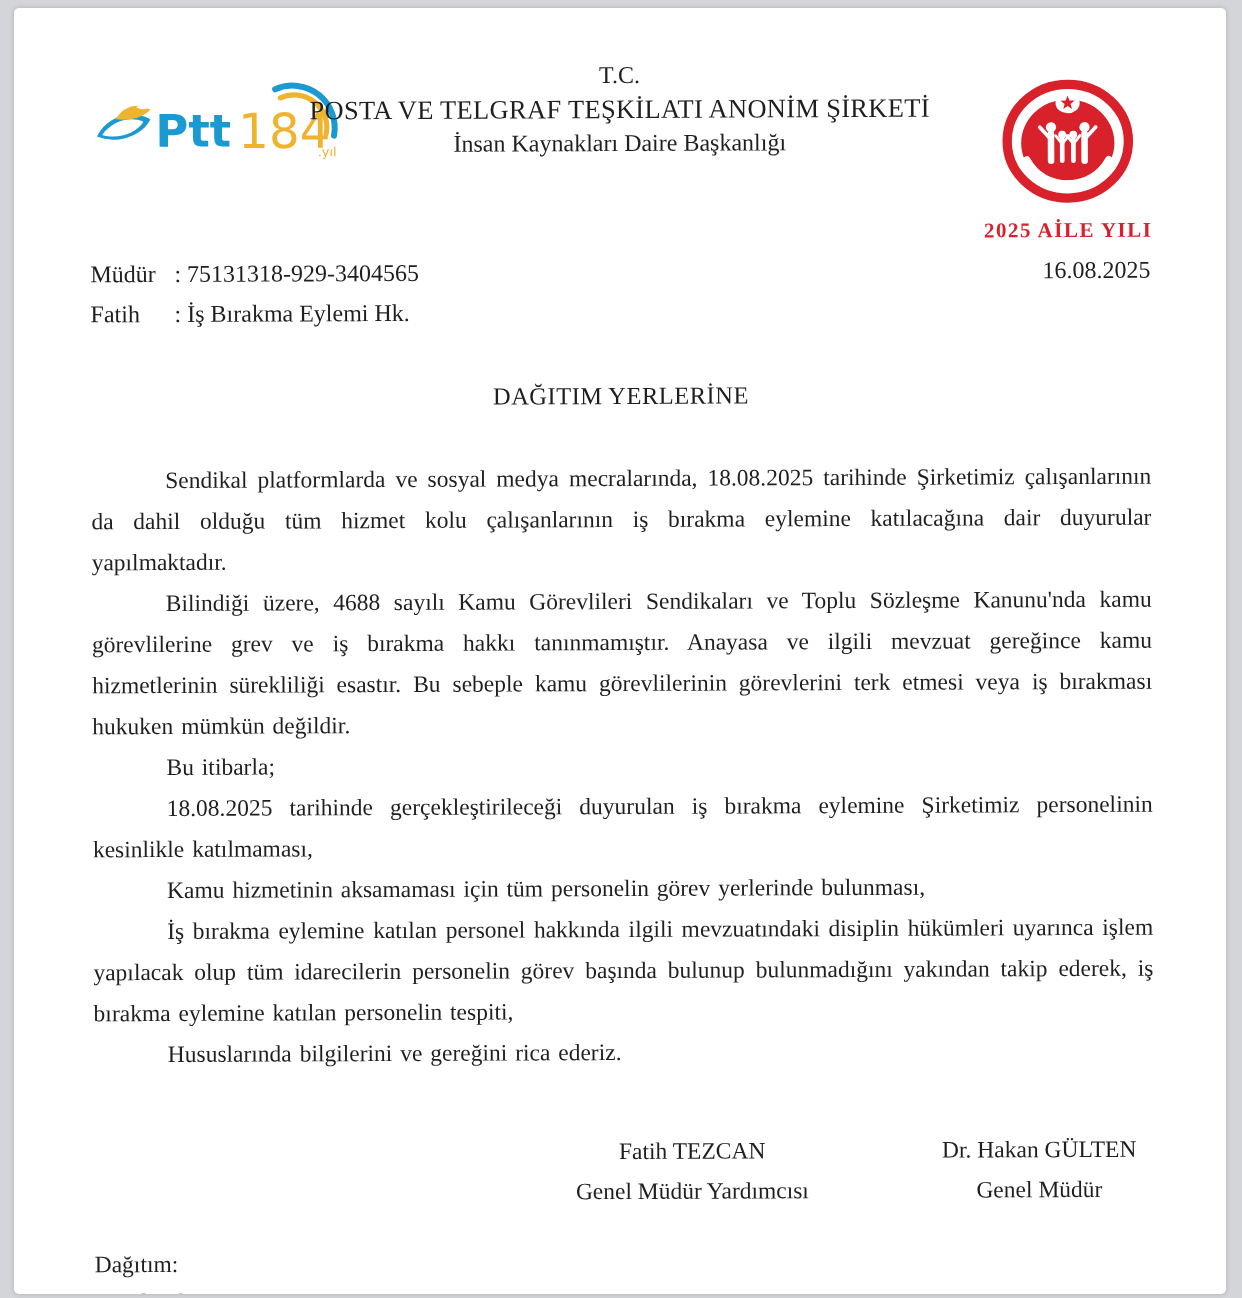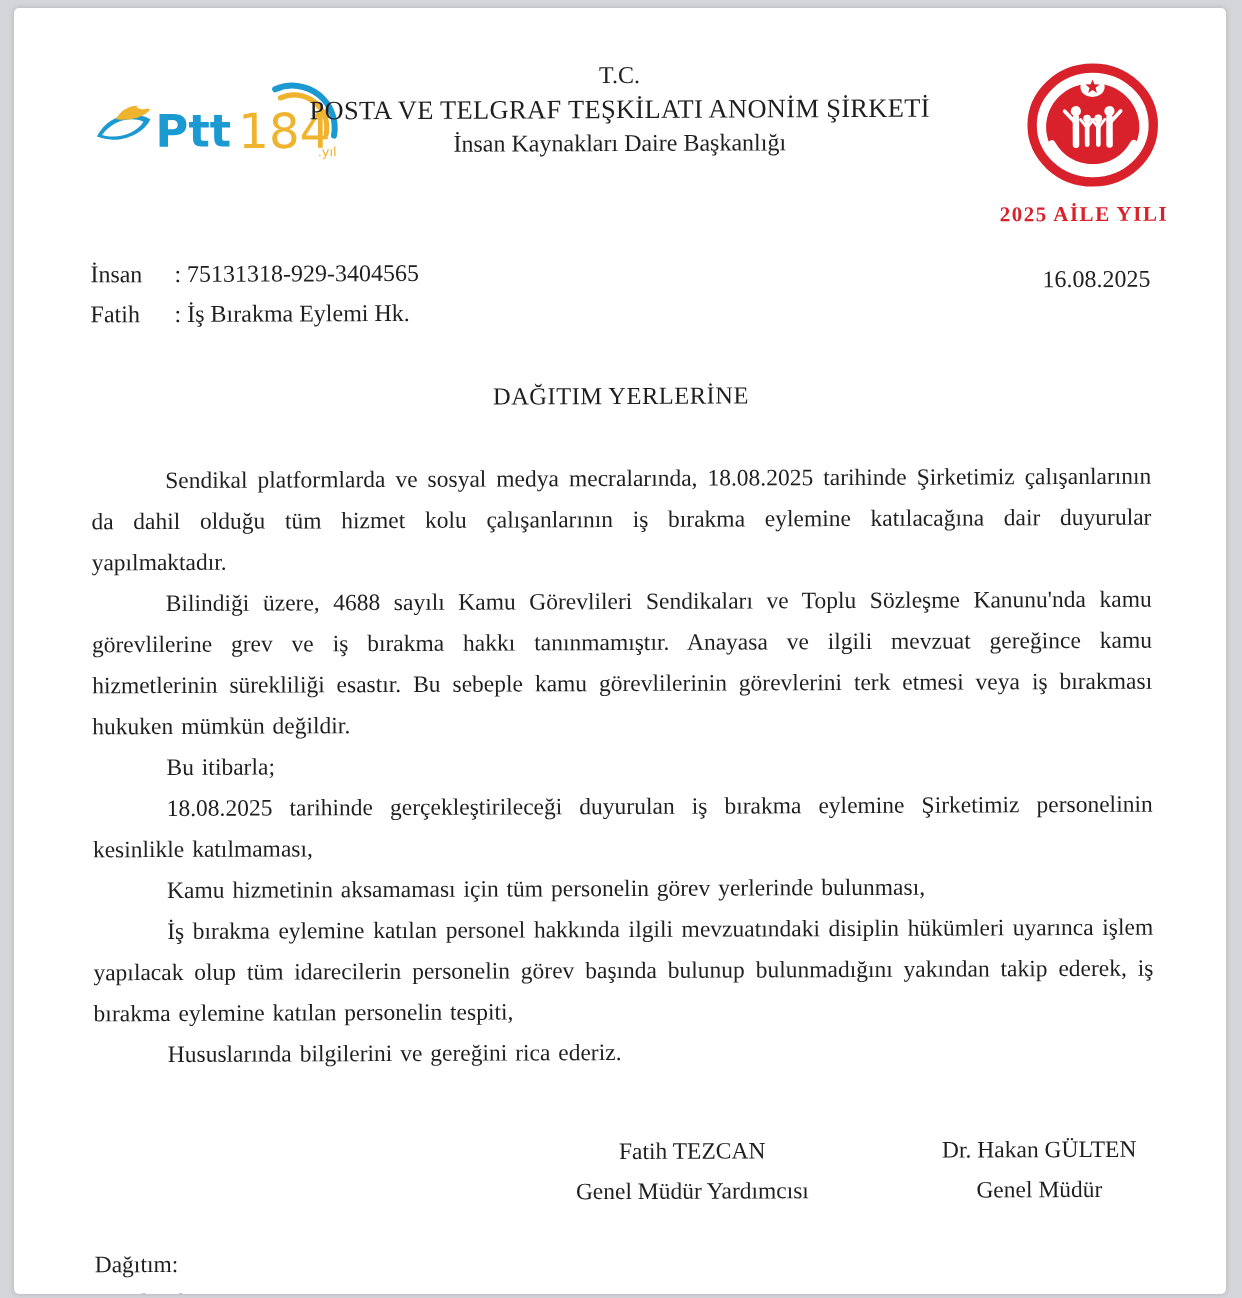--- a/index.html
+++ b/index.html
@@ -29,37 +29,37 @@
   .header { position: relative; height: 158px; }
   .ptt-logo { position: absolute; left: 2px; top: 22px; width: 250px; height: 96px; }
   .header-center {
     position: absolute; left: 120px; right: 120px; top: 4px;
     text-align: center; line-height: 34px;
   }
   .tc-line   { font-size: 24px; }
   .org-line  { font-size: 26.5px; letter-spacing: 0.3px; white-space: nowrap; }
   .dept-line { font-size: 24px; }
   .aile-logo {
-    position: absolute; right: -18px; top: 6px; width: 200px;
-    text-align: right;
+    position: absolute; right: -18px; top: 22px; width: 200px;
+    text-align: center;
   }
   .aile-caption {
     margin-top: 2px;
     color: #d8212a;
     font-weight: bold;
     font-size: 21px;
     letter-spacing: 1.5px;
     white-space: nowrap;
   }
 
   
   .meta { position: relative; margin-top: 40px; font-size: 24px; }
   .meta-row { line-height: 40px; }
   .meta-label { display: inline-block; width: 84px; }
-  .meta-date { position: absolute; right: 0; top: 9px; line-height: 40px; }
+  .meta-date { position: absolute; right: 0; top: 0; line-height: 40px; }
 
   
   .doc-title {
     margin-top: 50px;
     text-align: center;
     font-size: 24.5px;
     letter-spacing: 0.5px;
   }
 
   
@@ -152,21 +152,21 @@
             <path d="M36,92 Q50,117 80,118" fill="none" stroke="#ffffff" stroke-width="8" stroke-linecap="round"></path>
             <path d="M124,92 Q110,117 80,118" fill="none" stroke="#ffffff" stroke-width="8" stroke-linecap="round"></path>
           </g>
         </svg>
         <div class="aile-caption">2025 AİLE YILI</div>
       </div>
     </div>
 
     <div class="meta">
       <div class="meta-row">
-        <span class="meta-label">İnsan</span><span>: 75131318-929-3404565</span>
+        <span class="meta-label">Müdür</span><span>: 75131318-929-3404565</span>
       </div>
       <div class="meta-row">
         <span class="meta-label">Fatih</span><span>: İş Bırakma Eylemi Hk.</span>
       </div>
       <div class="meta-date">16.08.2025</div>
     </div>
 
     <div class="doc-title">DAĞITIM YERLERİNE</div>
 
     <div class="body-text">

